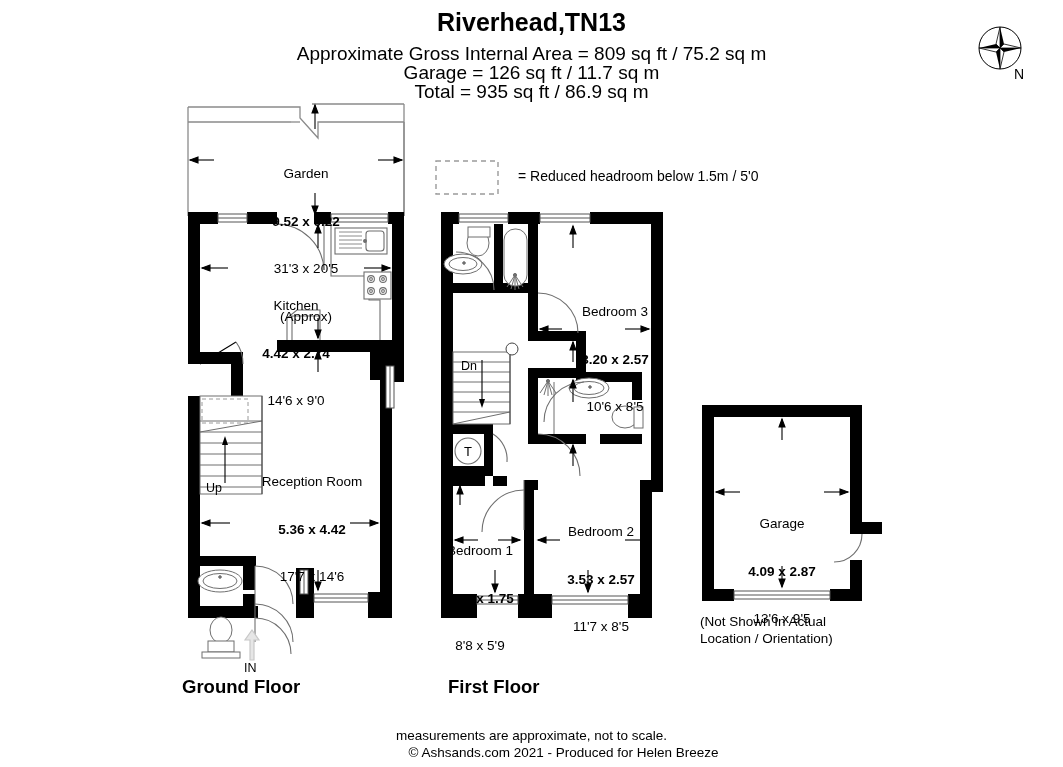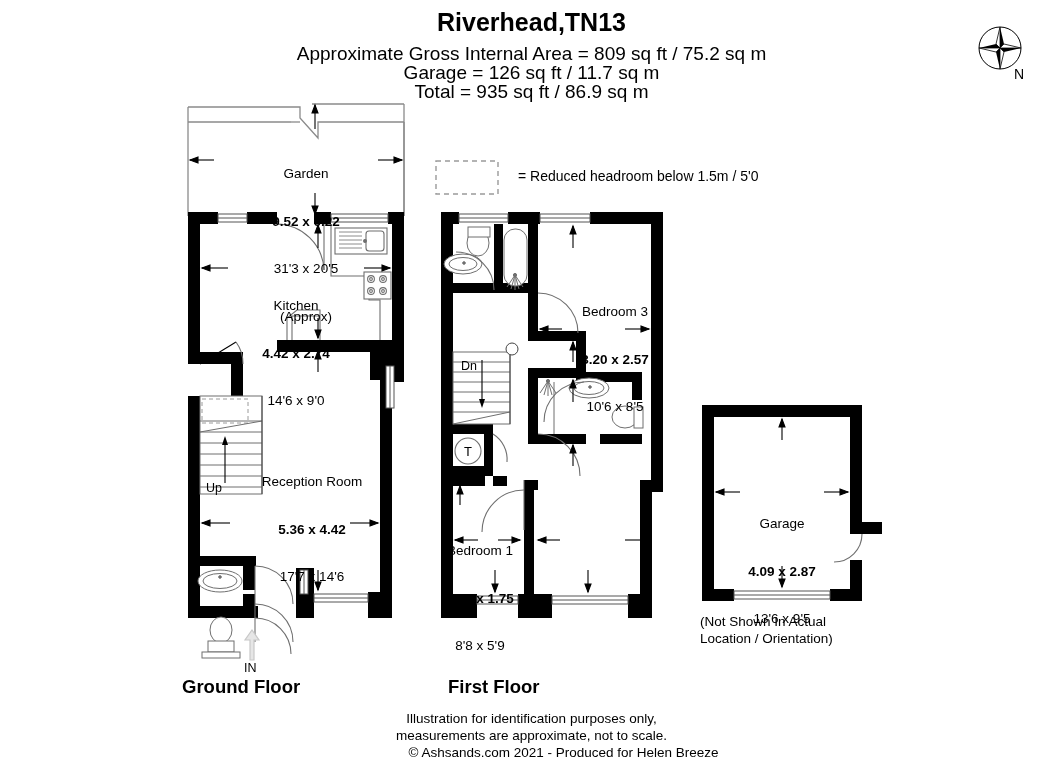--- a/index.html
+++ b/index.html
@@ -489,20 +489,25 @@
   <div class="txt small-tag" style="left:244px; top:661px;">IN</div>
 
   <div class="txt floor-title" style="left:182px; top:676px;">Ground Floor</div>
 
   <div class="txt room-label" style="left:550px; top:272px; width:130px;">
     <span class="rl-name">Bedroom 3</span>
     <span class="rl-m">3.20 x 2.57</span>
     <span class="rl-ft">10'6 x 8'5</span>
   </div>
 
+  <div class="txt room-label" style="left:536px; top:492px; width:130px;">
+    <span class="rl-name">Bedroom 2</span>
+    <span class="rl-m">3.53 x 2.57</span>
+    <span class="rl-ft">11'7 x 8'5</span>
+  </div>
 
   <div class="txt room-label" style="left:425px; top:511px; width:110px;">
     <span class="rl-name">Bedroom 1</span>
     <span class="rl-m">2.64 x 1.75</span>
     <span class="rl-ft">8'8 x 5'9</span>
   </div>
 
   <div class="txt small-tag" style="left:461px; top:359px;">Dn</div>
 
   <div class="txt tank-letter" style="left:464px; top:444px;">T</div>
@@ -511,17 +516,16 @@
 
   <div class="txt room-label" style="left:722px; top:484px; width:120px;">
     <span class="rl-name">Garage</span>
     <span class="rl-m">4.09 x 2.87</span>
     <span class="rl-ft">13'6 x 9'5</span>
   </div>
 
   <div class="txt note-text" style="left:700px; top:613px;">(Not Shown In Actual</div>
   <div class="txt note-text" style="left:700px; top:630px;">Location / Orientation)</div>
 
-  <div class="txt footer-text" style="top:710px;">Illustration for identification purposes only,</div>
   <div class="txt footer-text" style="top:727px;">measurements are approximate, not to scale.</div>
   <div class="txt footer-text" style="top:744px;margin-left:32px;">© Ashsands.com 2021 - Produced for Helen Breeze</div>
 
 </div>
 
 </body></html>

